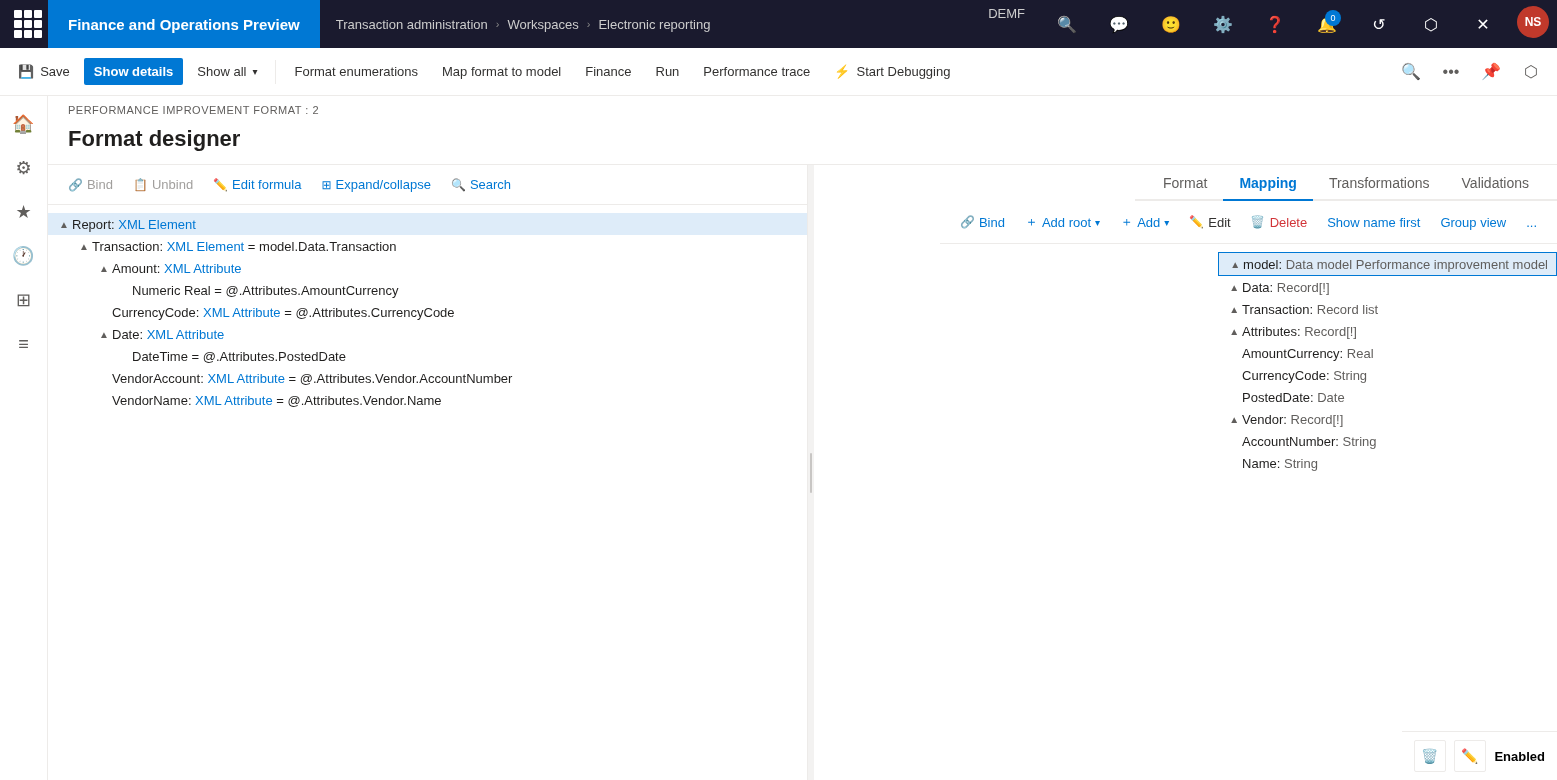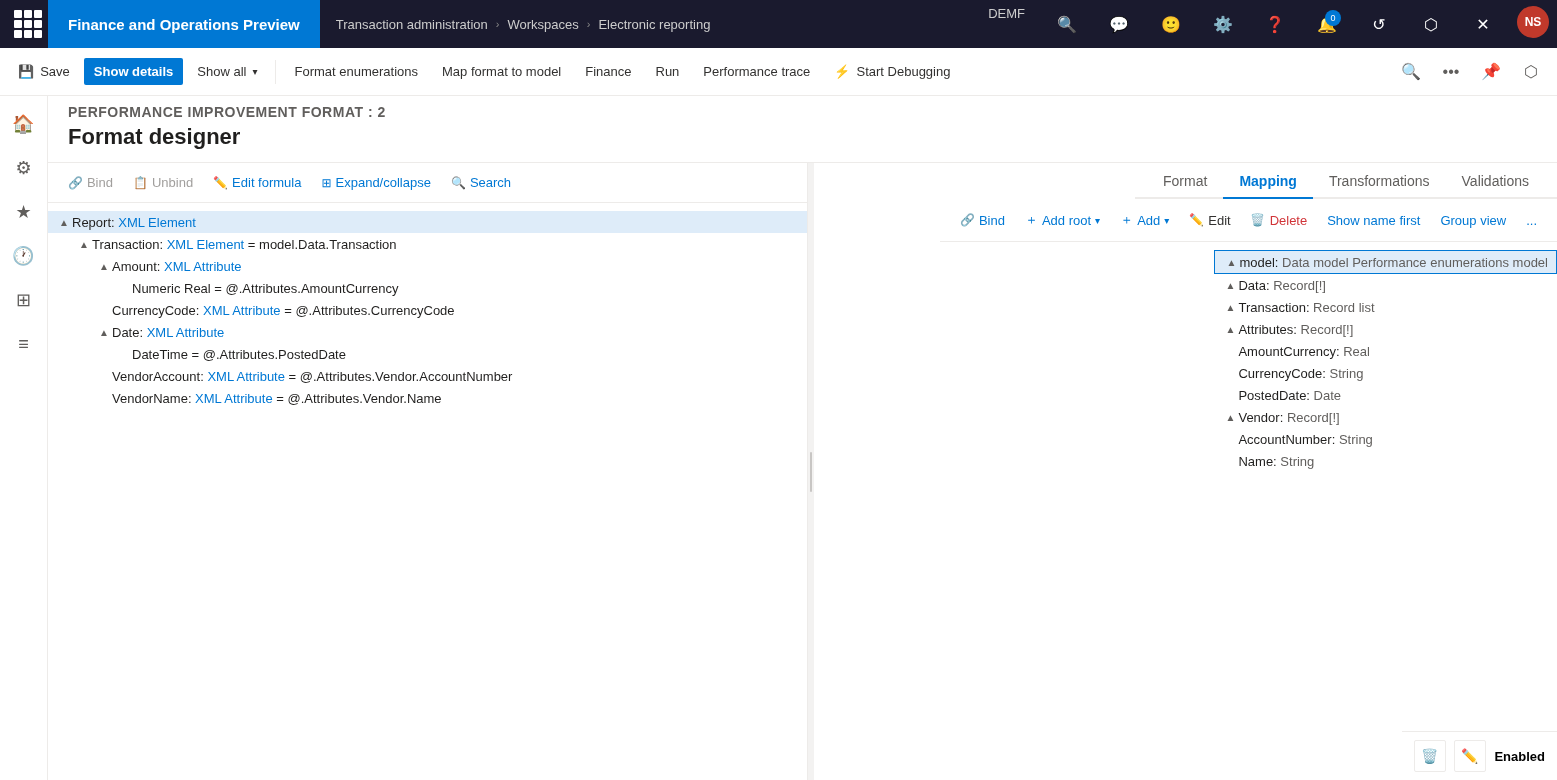--- a/index.html
+++ b/index.html
@@ -162,26 +162,25 @@
       overflow: hidden;
     }
 
     
     .page-header {
       background: white;
       padding: 8px 20px 12px;
       border-bottom: 1px solid #edebe9;
     }
     .page-breadcrumb {
-      font-size: 14px;
+      font-size: 11px;
       color: #605e5c;
       text-transform: uppercase;
       letter-spacing: 0.5px;
-      margin-bottom: 4px;
-      font-weight: bold;
+      margin-bottom: 10px;
     }
     .page-title {
       font-size: 22px;
       font-weight: 600;
       color: #201f1e;
     }
 
     
     .designer-area {
       display: flex;
@@ -597,21 +596,21 @@
           </button>
           <button class="map-btn">
             <span>...</span>
           </button>
         </div>
 
         <div class="mapping-tree">
 
           <div class="map-item selected indent-0">
             <span class="tree-expand">▲</span>
-            <span class="map-item-text">model: <span class="item-type">Data model Performance enumerations model</span></span>
+            <span class="map-item-text">model: <span class="item-type">Data model Performance improvement model</span></span>
           </div>
 
           <div class="map-item indent-1">
             <span class="tree-expand">▲</span>
             <span class="map-item-text">Data: <span class="item-type">Record[!]</span></span>
           </div>
 
           <div class="map-item indent-2">
             <span class="tree-expand">▲</span>
             <span class="map-item-text">Transaction: <span class="item-type">Record list</span></span>

